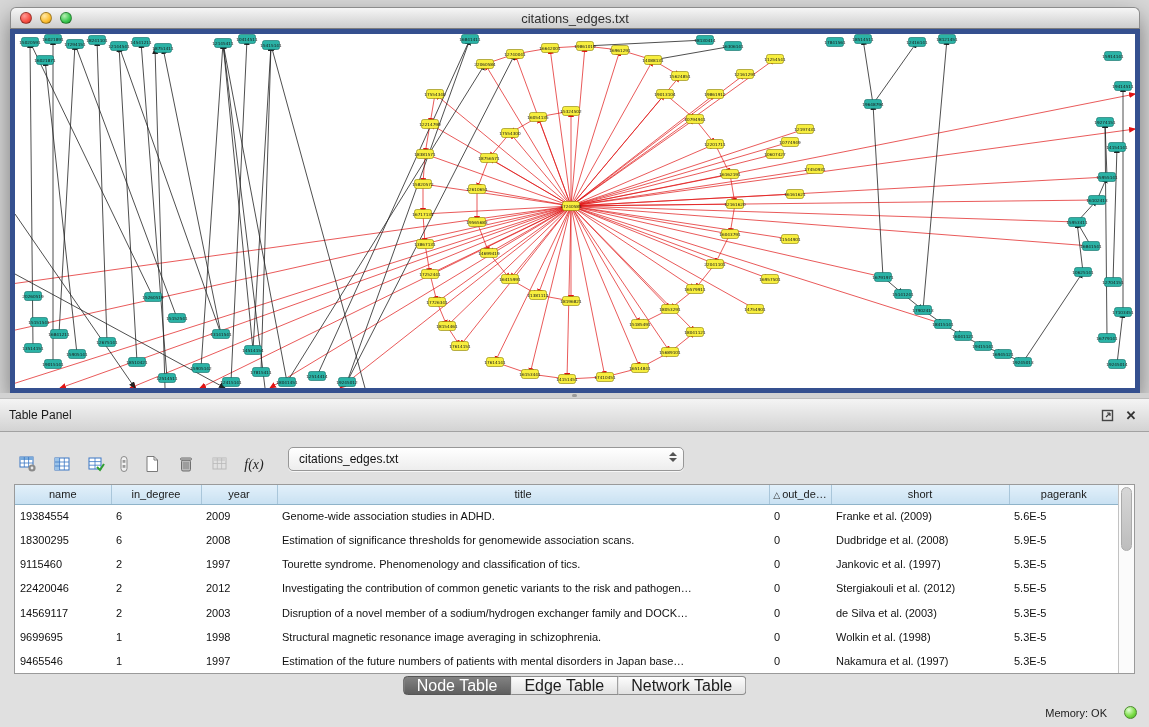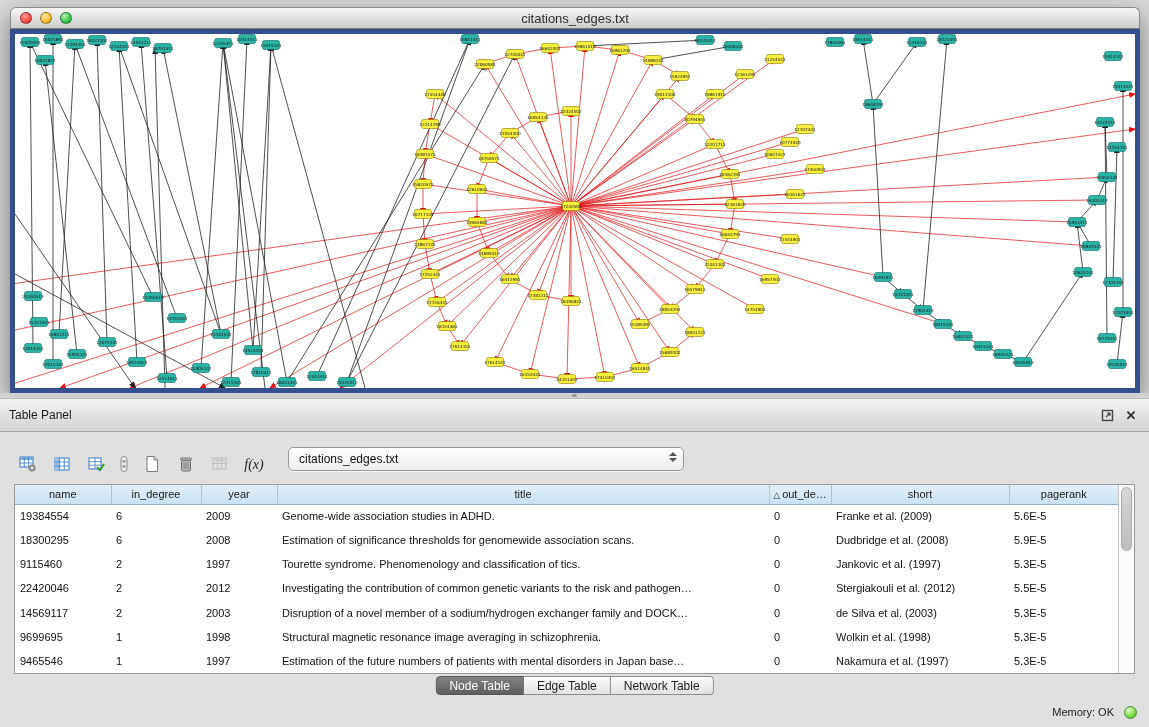--- a/index.html
+++ b/index.html
@@ -46,27 +46,27 @@
   .table-box{position:absolute;left:14px;top:86px;width:1121px;height:190px;background:#fff;border:1px solid #9a9a9a;display:flex;overflow:hidden}
   table.data{border-collapse:collapse;table-layout:fixed;width:1103px;font-size:11px}
   table.data thead th{height:19px;background:linear-gradient(#e2f0fa,#c9e1f2);border-right:1px solid #a9c6da;border-bottom:1px solid #8fb3c9;font-weight:normal;color:#1a1a1a;overflow:hidden;white-space:nowrap;text-align:center;padding:0 3px}
   table.data thead th:last-child{border-right:none}
   table.data tbody td{height:16px;padding:0 5px;white-space:nowrap;overflow:hidden;color:#101010;vertical-align:middle}
   .sort-tri{font-size:9px;color:#333;margin-right:2px}
   .vscroll{width:16px;border-left:1px solid #c2c2c2;background:#fbfbfb;position:relative}
   .vthumb{position:absolute;left:2px;right:2px;top:2px;height:64px;border-radius:6px;background:linear-gradient(#d7d7d7,#bdbdbd);border:1px solid #ababab}
 
   .tabs{position:absolute;left:50%;transform:translateX(-50%);top:278px;display:flex}
-  .tab{height:19px;padding:0 13px;font-size:12px;display:flex;align-items:center;border:1px solid #8d8d8d;background:linear-gradient(#fdfdfd,#e1e1e1);color:#1d1d1d;white-space:nowrap}
+  .tab{height:19px;padding:0 13px;font-size:16px;display:flex;align-items:center;border:1px solid #8d8d8d;background:linear-gradient(#fdfdfd,#e1e1e1);color:#1d1d1d;white-space:nowrap}
   .tab + .tab{border-left:none}
   .tab:first-child{border-radius:4px 0 0 4px}
   .tab:last-child{border-radius:0 4px 4px 0}
   .tab.selected{background:linear-gradient(#828282,#5e5e5e);color:#fff;border-color:#565656}
 
-  .statusbar{position:absolute;right:12px;bottom:8px;display:flex;align-items:flex-start;gap:10px}
+  .statusbar{position:absolute;right:12px;bottom:8px;display:flex;align-items:center;gap:17px}
   .status-text{font-size:11px;color:#1c1c1c}
   .mem-dot{width:13px;height:13px;border-radius:50%;border:1px solid #4c8a2f;background:radial-gradient(circle at 35% 28%,#e4ffd8,#7ede4a 55%,#3faa1e)}
 
   .icon-svg{display:block}
 </style>
 </head>
 <body>
 
 <div id="screen">
 

